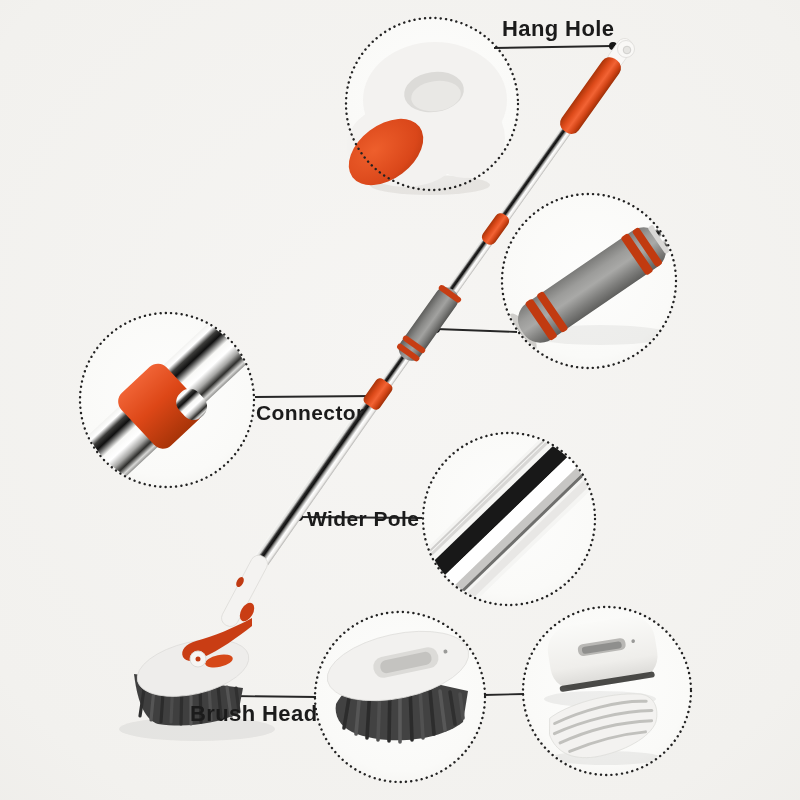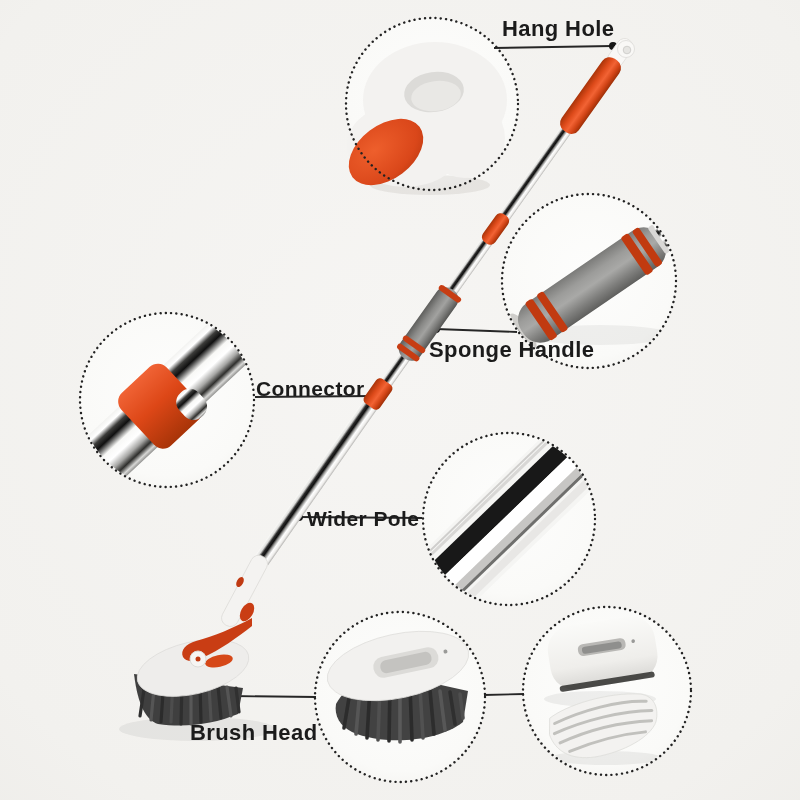--- a/index.html
+++ b/index.html
@@ -286,18 +286,17 @@
     <circle cx="432" cy="104" r="86"></circle>
     <circle cx="589" cy="281" r="87"></circle>
     <circle cx="167" cy="400" r="87"></circle>
     <circle cx="509" cy="519" r="86"></circle>
     <circle cx="400" cy="697" r="85"></circle>
     <circle cx="607" cy="691" r="84"></circle>
   </g>
 </svg>
 
 <div class="lbl" style="left:502px;top:18px;">Hang Hole</div>
-<div class="lbl" style="left:429px;top:339px;">Sponge Handle</div>
-<div class="lbl small" style="left:256px;top:378px;">Connector</div>
+<div class="lbl small" style="left:256px;top:402px;">Connector</div>
 <div class="lbl small" style="left:307px;top:508px;">Wider Pole</div>
-<div class="lbl" style="left:190px;top:722px;">Brush Head</div>
+<div class="lbl" style="left:190px;top:703px;">Brush Head</div>
 
 </div>
 
 </body></html>

